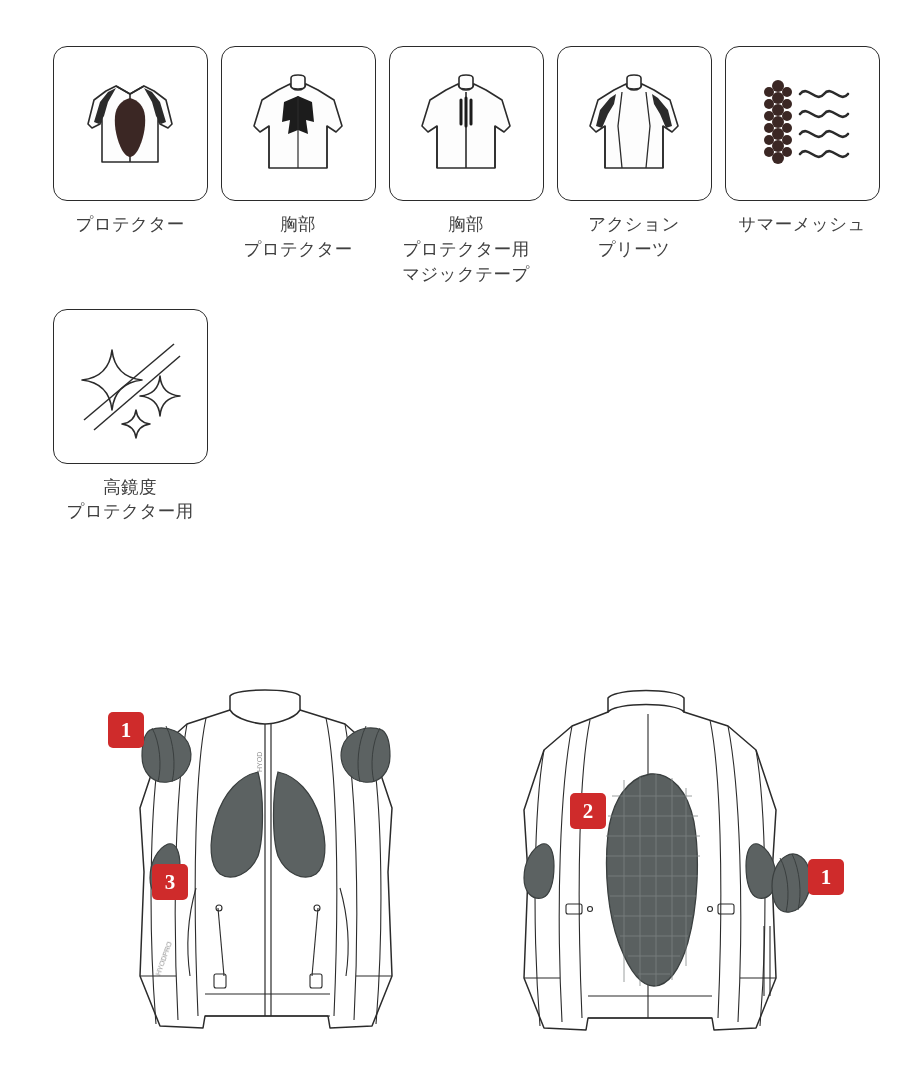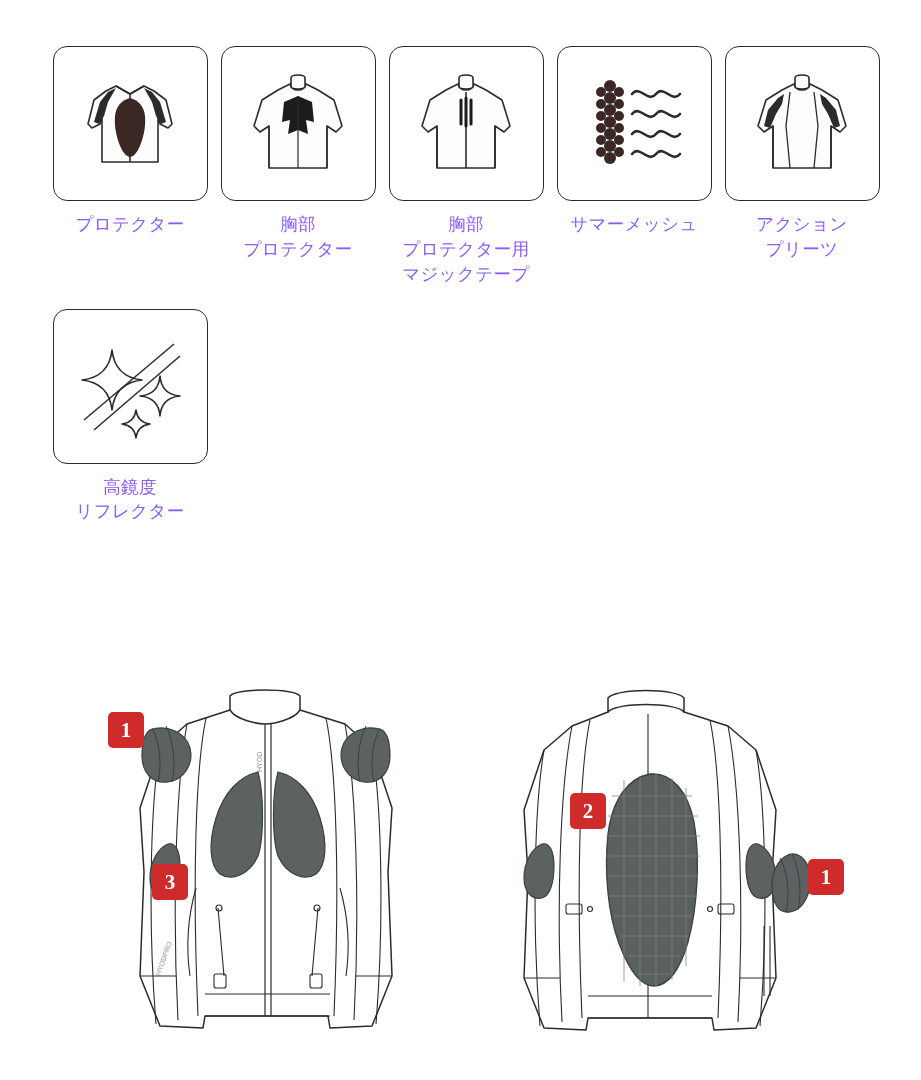--- a/index.html
+++ b/index.html
@@ -48,21 +48,21 @@
     justify-content: center;
     background: #fff;
   }
   .icon-box svg { display: block; }
   .feature-label {
     margin-top: 11px;
     font-size: 17.5px;
     line-height: 1.42;
     letter-spacing: 0.02em;
     text-align: center;
-    color: #8b5cf6;
+    color: #404040;
     white-space: pre-line;
   }
 
   
   #jacket-diagram {
     position: absolute;
     left: 0;
     top: 676px;
     width: 921px;
     height: 404px;
@@ -142,20 +142,39 @@
           <g stroke="#1c1c1c" stroke-width="3" stroke-linecap="round">
             <line x1="55" y1="36" x2="55" y2="60"></line>
             <line x1="60" y1="34" x2="60" y2="62"></line>
             <line x1="65" y1="36" x2="65" y2="60"></line>
           </g>
         </svg>
       </div>
       <div class="feature-label">胸部
 プロテクター用
 マジックテープ</div>
+    </div>
+
+    <div class="feature-cell">
+      <div class="icon-box">
+        <svg width="120" height="120" viewBox="0 0 120 120">
+          <g fill="#fdfdfd" stroke="#2b2b2b" stroke-width="1.6" stroke-linejoin="round">
+            <path d="M52 20 L40 26 L24 36 L16 62 L22 68 L31 62 L31 104 L89 104 L89 62 L98 68 L104 62 L96 36 L80 26 L68 20 Z"></path>
+            <path d="M52 20 C54 28 66 28 68 20"></path>
+            <path d="M53 14 C53 10 67 10 67 14 L67 22 C67 26 53 26 53 22 Z"></path>
+            <path d="M31 62 L31 104 M89 62 L89 104"></path>
+          </g>
+          <path d="M42 30 L36 34 L26 46 L22 62 L28 64 L34 50 L40 40 Z" fill="#2b2b2b"></path>
+          <path d="M78 30 L84 34 L94 46 L98 62 L92 64 L86 50 L80 40 Z" fill="#2b2b2b"></path>
+          <path d="M48 28 L44 62 L48 104" fill="none" stroke="#2b2b2b" stroke-width="1.3"></path>
+          <path d="M72 28 L76 62 L72 104" fill="none" stroke="#2b2b2b" stroke-width="1.3"></path>
+        </svg>
+      </div>
+      <div class="feature-label">アクション
+プリーツ</div>
     </div>
 
     <div class="feature-cell">
       <div class="icon-box">
         <svg width="120" height="120" viewBox="0 0 120 120">
           <g fill="#3b2724">
             <circle cx="36" cy="22" r="6"></circle>
               <circle cx="36" cy="34" r="6"></circle>
             <circle cx="36" cy="46" r="6"></circle>
               <circle cx="36" cy="58" r="6"></circle>
@@ -178,60 +197,41 @@
           <g fill="none" stroke="#2b2b2b" stroke-width="2.6" stroke-linecap="round">
             <path d="M58 30 C66 20 74 40 82 30 C90 20 98 40 106 30"></path>
             <path d="M58 50 C66 40 74 60 82 50 C90 40 98 60 106 50"></path>
             <path d="M58 70 C66 60 74 80 82 70 C90 60 98 80 106 70"></path>
             <path d="M58 90 C66 80 74 100 82 90 C90 80 98 100 106 90"></path>
           </g>
         </svg>
       </div>
       <div class="feature-label">サマーメッシュ</div>
     </div>
-
-    <div class="feature-cell">
-      <div class="icon-box">
-        <svg width="120" height="120" viewBox="0 0 120 120">
-          <g fill="#fdfdfd" stroke="#2b2b2b" stroke-width="1.6" stroke-linejoin="round">
-            <path d="M52 20 L40 26 L24 36 L16 62 L22 68 L31 62 L31 104 L89 104 L89 62 L98 68 L104 62 L96 36 L80 26 L68 20 Z"></path>
-            <path d="M52 20 C54 28 66 28 68 20"></path>
-            <path d="M53 14 C53 10 67 10 67 14 L67 22 C67 26 53 26 53 22 Z"></path>
-            <path d="M31 62 L31 104 M89 62 L89 104"></path>
-          </g>
-          <path d="M42 30 L36 34 L26 46 L22 62 L28 64 L34 50 L40 40 Z" fill="#2b2b2b"></path>
-          <path d="M78 30 L84 34 L94 46 L98 62 L92 64 L86 50 L80 40 Z" fill="#2b2b2b"></path>
-          <path d="M48 28 L44 62 L48 104" fill="none" stroke="#2b2b2b" stroke-width="1.3"></path>
-          <path d="M72 28 L76 62 L72 104" fill="none" stroke="#2b2b2b" stroke-width="1.3"></path>
-        </svg>
-      </div>
-      <div class="feature-label">アクション
-プリーツ</div>
-    </div>
   </div>
 
   <div class="feature-row second">
 
 
     <div class="feature-cell">
       <div class="icon-box">
         <svg width="124" height="124" viewBox="0 0 124 124">
           <g fill="none" stroke="#2b2b2b" stroke-width="1.5">
             <line x1="16" y1="96" x2="106" y2="20"></line>
             <line x1="26" y1="106" x2="112" y2="32"></line>
           </g>
           <g fill="none" stroke="#2b2b2b" stroke-width="1.6" stroke-linejoin="round">
             <path d="M44 26 C46 44 56 54 74 56 C56 58 46 68 44 86 C42 68 32 58 14 56 C32 54 42 44 44 26 Z"></path>
             <path d="M92 52 C93 64 100 71 112 72 C100 73 93 80 92 92 C91 80 84 73 72 72 C84 71 91 64 92 52 Z"></path>
             <path d="M68 86 C69 94 74 99 82 100 C74 101 69 106 68 114 C67 106 62 101 54 100 C62 99 67 94 68 86 Z"></path>
           </g>
         </svg>
       </div>
       <div class="feature-label">高鏡度
-リフレクター</div>
+プロテクター用</div>
     </div>
   </div>
 </div>
 
 <div id="jacket-diagram">
   <svg width="921" height="404" viewBox="0 0 921 404">
 
     <g>
 
       <g fill="#ffffff" stroke="#2b2b2b" stroke-width="1.5" stroke-linejoin="round">

